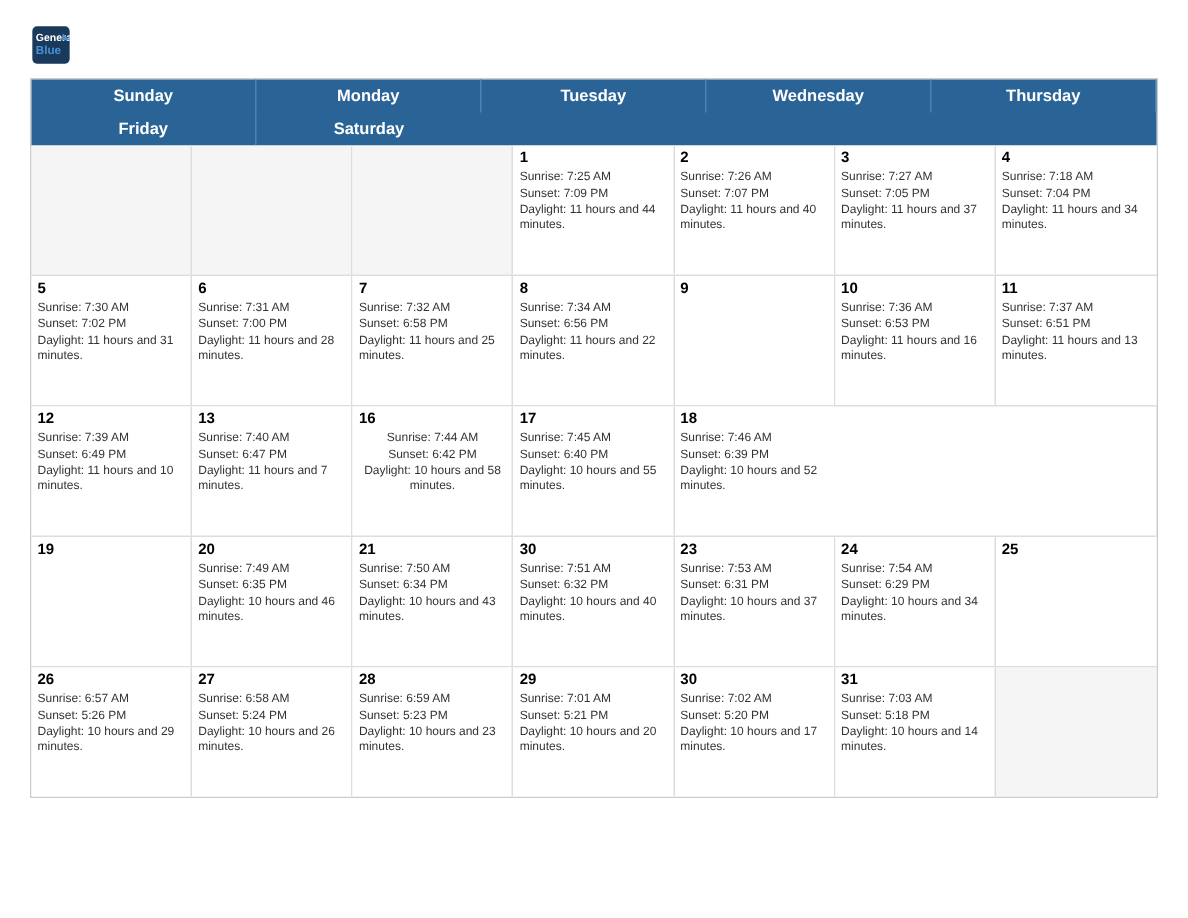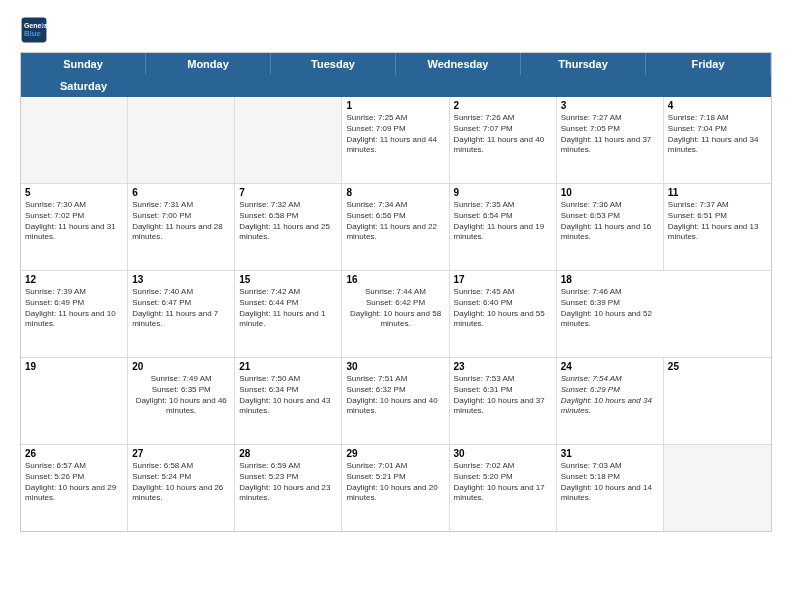--- a/index.html
+++ b/index.html
@@ -52,21 +52,21 @@
       color: #333;
     }
     .calendar {
       flex: 1;
       display: flex;
       flex-direction: column;
       border: 1px solid #ccc;
     }
     .cal-header-row {
       display: grid;
-      grid-template-columns: repeat(6, 1fr);
+      grid-template-columns: repeat(5, 1fr);
       background: #2a6496;
     }
     .cal-header-cell {
       color: #fff;
       font-size: 11px;
       font-weight: bold;
       padding: 5px 4px;
       text-align: center;
       border-right: 1px solid #4a84b6;
     }
@@ -189,23 +189,20 @@
 Daylight: 11 hours and 25 minutes.</div>
           </div>
           <div class="cal-cell">
             <div class="day-num">8</div>
             <div class="cell-text" style="white-space: pre-line;">Sunrise: 7:34 AM
 Sunset: 6:56 PM
 Daylight: 11 hours and 22 minutes.</div>
           </div>
           <div class="cal-cell">
             <div class="day-num">9</div>
-            <div class="cell-text" style="white-space: pre-line;">Sunrise: 7:35 AM
-Sunset: 6:54 PM
-Daylight: 11 hours and 19 minutes.</div>
           </div>
           <div class="cal-cell">
             <div class="day-num">10</div>
             <div class="cell-text" style="white-space: pre-line;">Sunrise: 7:36 AM
 Sunset: 6:53 PM
 Daylight: 11 hours and 16 minutes.</div>
           </div>
           <div class="cal-cell">
             <div class="day-num">11</div>
             <div class="cell-text" style="white-space: pre-line;">Sunrise: 7:37 AM
@@ -220,26 +217,20 @@
 Sunset: 6:49 PM
 Daylight: 11 hours and 10 minutes.</div>
           </div>
           <div class="cal-cell">
             <div class="day-num">13</div>
             <div class="cell-text" style="white-space: pre-line;">Sunrise: 7:40 AM
 Sunset: 6:47 PM
 Daylight: 11 hours and 7 minutes.</div>
           </div>
           <div class="cal-cell">
-            <div class="day-num">15</div>
-            <div class="cell-text" style="white-space: pre-line;">Sunrise: 7:42 AM
-Sunset: 6:44 PM
-Daylight: 11 hours and 1 minute.</div>
-          </div>
-          <div class="cal-cell">
             <div class="day-num">16</div>
             <div class="cell-text" style="white-space: pre-line; text-align: center;">Sunrise: 7:44 AM
 Sunset: 6:42 PM
 Daylight: 10 hours and 58 minutes.</div>
           </div>
           <div class="cal-cell">
             <div class="day-num">17</div>
             <div class="cell-text" style="white-space: pre-line;">Sunrise: 7:45 AM
 Sunset: 6:40 PM
 Daylight: 10 hours and 55 minutes.</div>
@@ -250,21 +241,21 @@
 Sunset: 6:39 PM
 Daylight: 10 hours and 52 minutes.</div>
           </div>
         </div>
         <div class="cal-row">
           <div class="cal-cell">
             <div class="day-num">19</div>
           </div>
           <div class="cal-cell">
             <div class="day-num">20</div>
-            <div class="cell-text" style="white-space: pre-line; text-align: center;">Sunrise: 7:49 AM
+            <div class="cell-text" style="white-space: pre-line;">Sunrise: 7:49 AM
 Sunset: 6:35 PM
 Daylight: 10 hours and 46 minutes.</div>
           </div>
           <div class="cal-cell">
             <div class="day-num">21</div>
             <div class="cell-text" style="white-space: pre-line;">Sunrise: 7:50 AM
 Sunset: 6:34 PM
 Daylight: 10 hours and 43 minutes.</div>
           </div>
           <div class="cal-cell">
@@ -274,21 +265,21 @@
 Daylight: 10 hours and 40 minutes.</div>
           </div>
           <div class="cal-cell">
             <div class="day-num">23</div>
             <div class="cell-text" style="white-space: pre-line;">Sunrise: 7:53 AM
 Sunset: 6:31 PM
 Daylight: 10 hours and 37 minutes.</div>
           </div>
           <div class="cal-cell">
             <div class="day-num">24</div>
-            <div class="cell-text" style="white-space: pre-line; font-style: italic;">Sunrise: 7:54 AM
+            <div class="cell-text" style="white-space: pre-line;">Sunrise: 7:54 AM
 Sunset: 6:29 PM
 Daylight: 10 hours and 34 minutes.</div>
           </div>
           <div class="cal-cell">
             <div class="day-num">25</div>
           </div>
         </div>
         <div class="cal-row">
           <div class="cal-cell">
             <div class="day-num">26</div>

